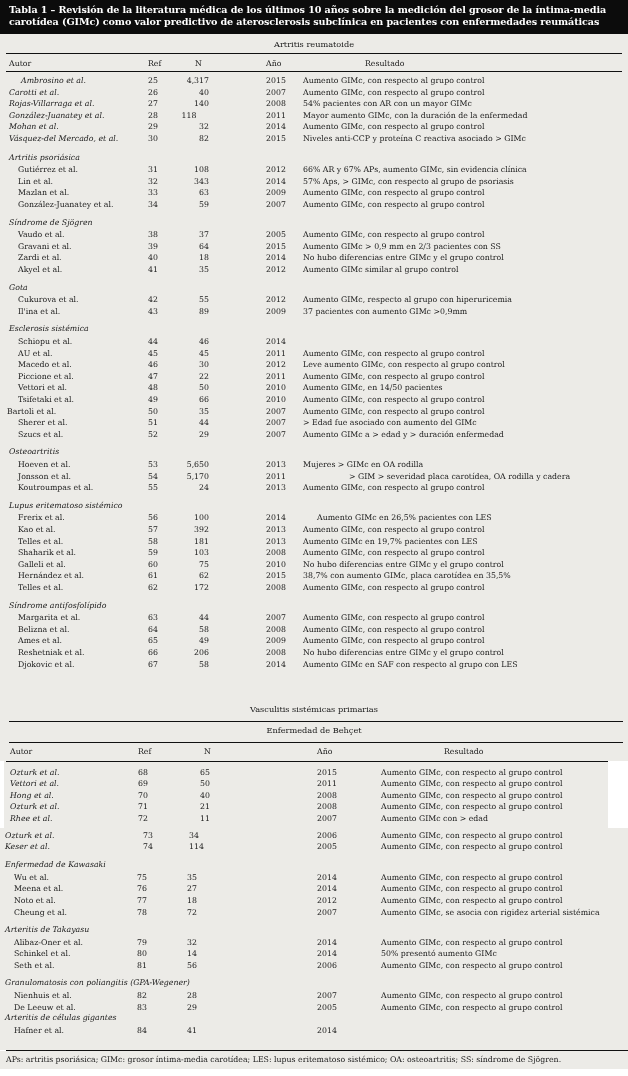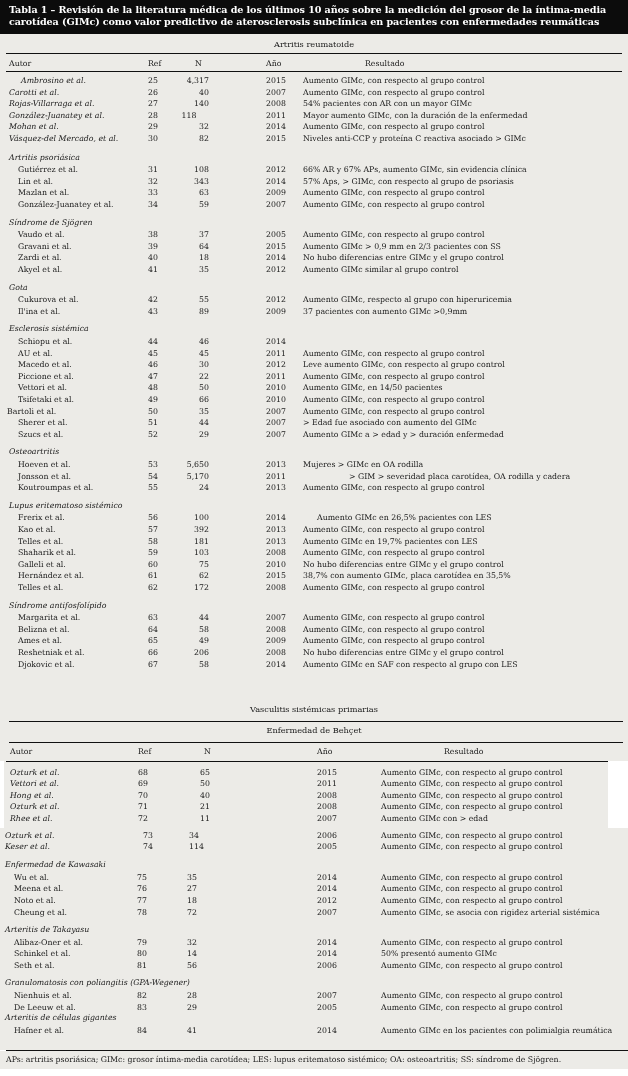--- a/index.html
+++ b/index.html
@@ -471,19 +471,18 @@
       <span style="left: 187px;">29</span>
       <span style="left: 317px;">2005</span>
       <span style="left: 381px;">Aumento GIMc, con respecto al grupo control</span>
     </div>
     <div class="group-label" style="top:1013.3999999999994px;left:5px;">Arteritis de células gigantes</div>
     <div class="row" style="top:1025.1999999999994px;">
       <span style="left: 14px;">Hafner et al.</span>
       <span style="left: 137px;">84</span>
       <span style="left: 187px;">41</span>
       <span style="left: 317px;">2014</span>
-      <span style="left: 381px;">Aumento GIMc en los pacientes con polimialgia reumática</span>
     </div>
     <div class="rule" style="top:1050px;left:6px;width:628px;"></div>
     <div class="rule" style="top:1068px;left:6px;width:628px;"></div>
   </div>
 
 <div class="foot">APs: artritis psoriásica; GIMc: grosor íntima-media carotídea; LES: lupus eritematoso sistémico; OA: osteoartritis; SS: síndrome de Sjögren.</div>
 
 </body></html>

